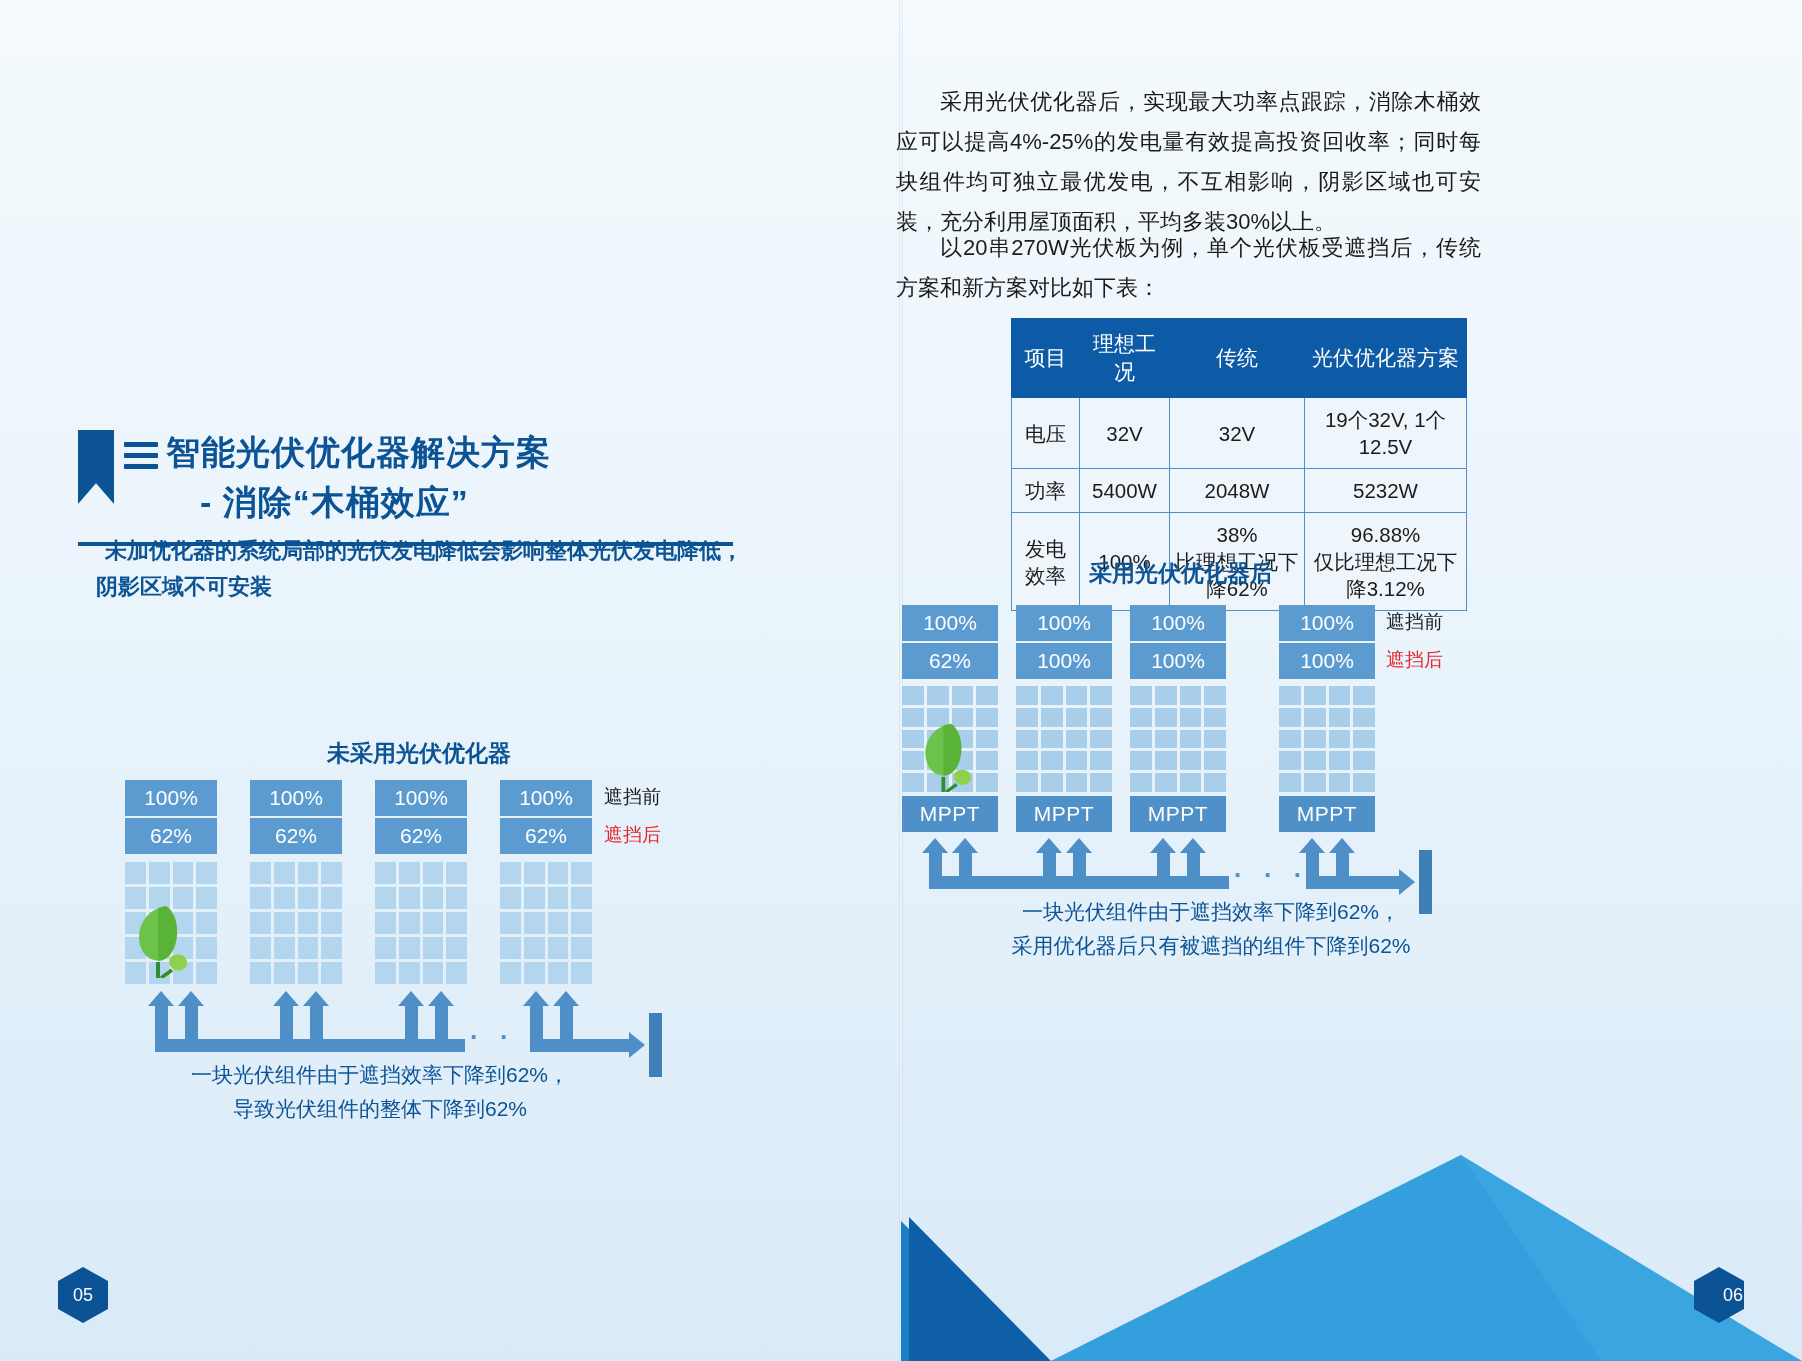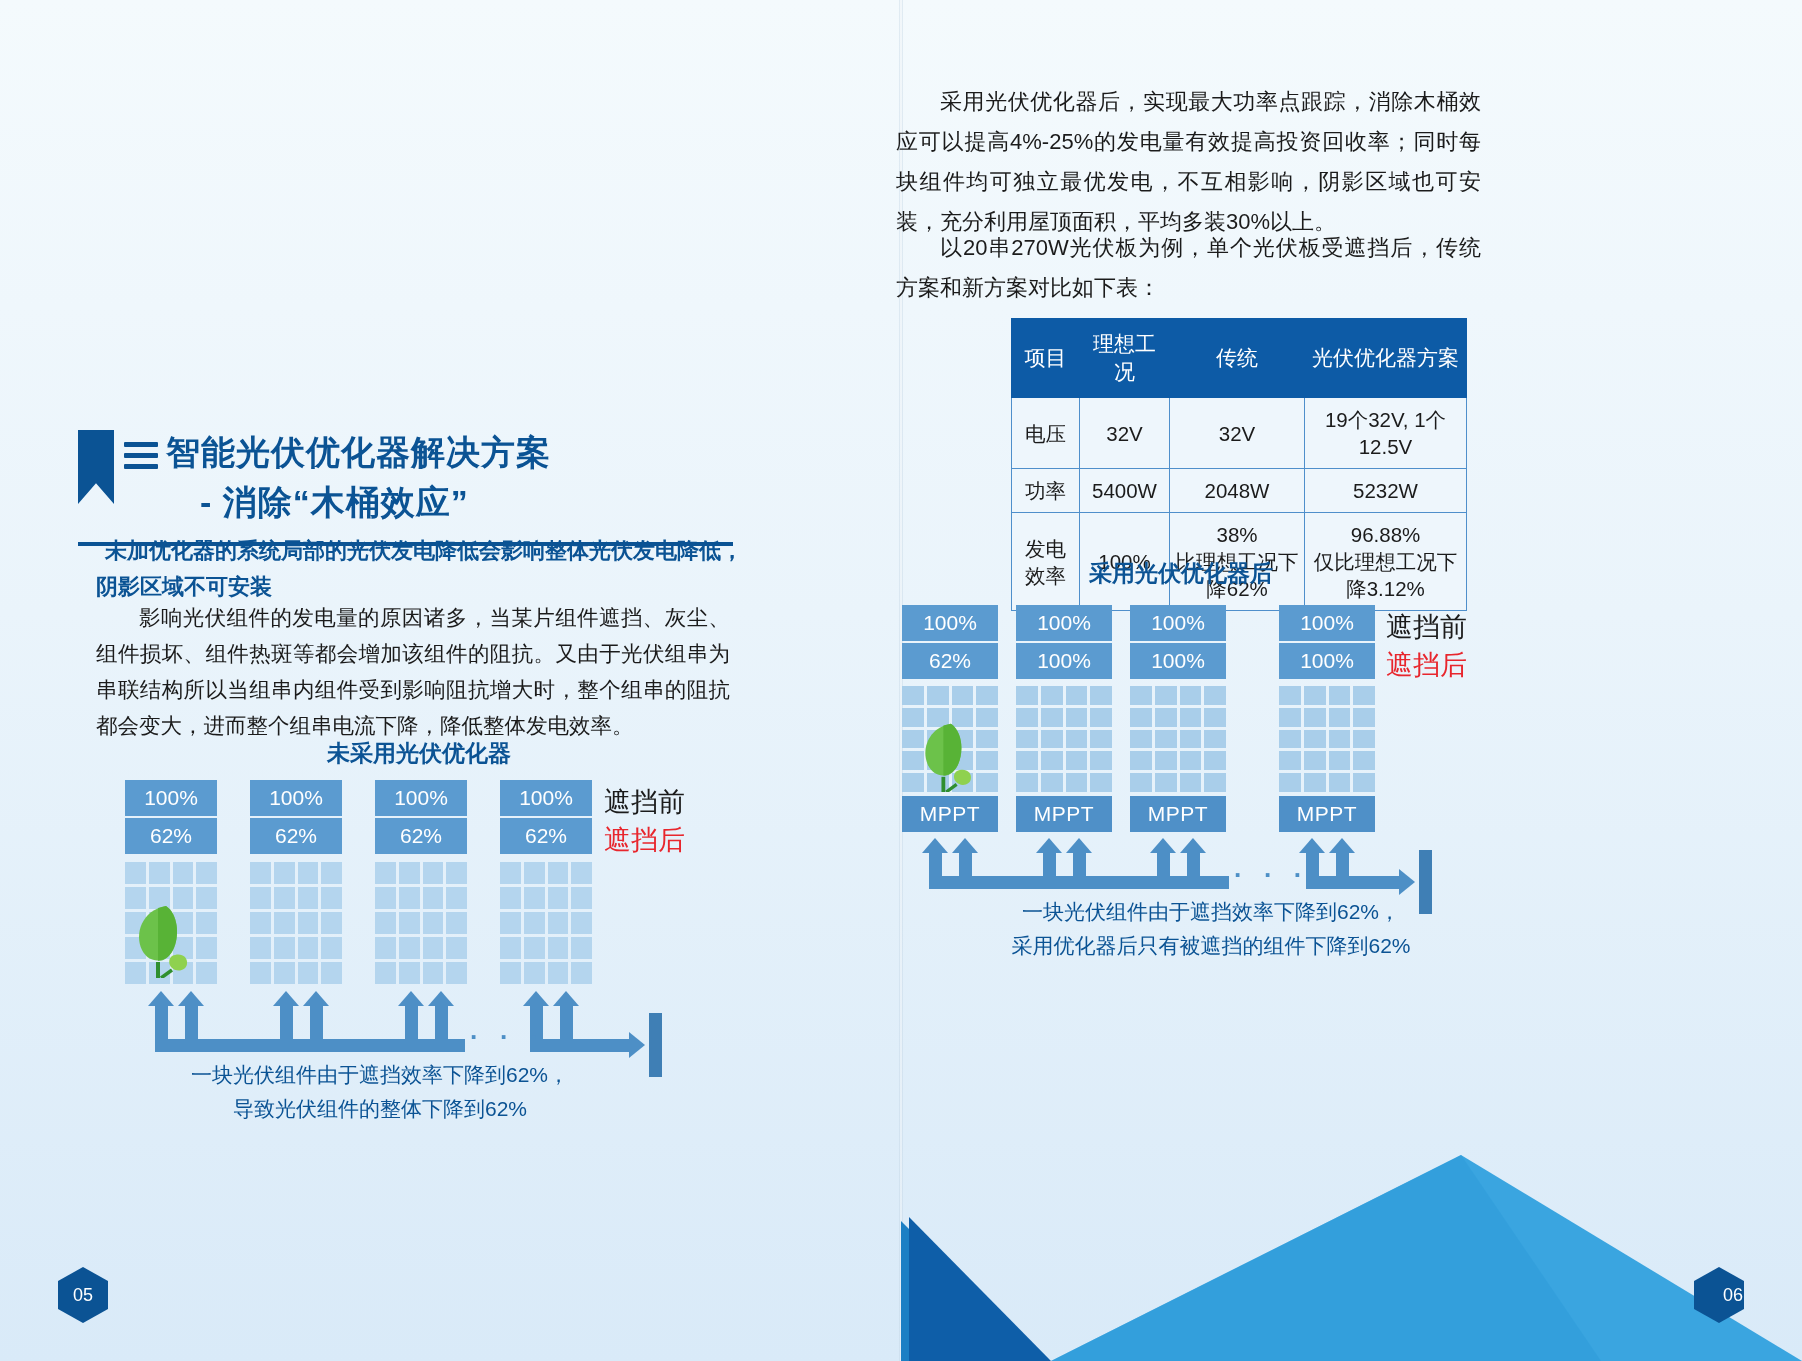--- a/index.html
+++ b/index.html
@@ -81,21 +81,21 @@
   
   .diagram { position:absolute; }
   .diagram-title {
     position:absolute; font-size:23px; font-weight:bold; color:#0b5394; white-space:nowrap;
   }
   .pct-chip {
     position:absolute; background:#5b9bd0; color:#fff;
     font-size:21px; display:flex; align-items:center; justify-content:center;
   }
   .row-label {
-    position:absolute; font-size:27px; white-space:nowrap;
+    position:absolute; font-size:19px; white-space:nowrap;
   }
   .row-label.before { color:#1b1b1b; }
   .row-label.after  { color:#e8262d; }
 
   .panel { position:absolute; display:grid; gap:3px; }
   .panel .cell { background:#b4d5ee; }
   .panel.dense .cell { background:#a9ceea; }
 
   .mppt {
     position:absolute; background:#4f90c8; color:#fff;
@@ -174,23 +174,20 @@
         <i></i>
       </div>
     <div class="sec-title-1">智能光伏优化器解决方案</div>
     <div class="sec-title-2">- 消除“木桶效应”</div>
     <div class="sec-rule"></div>
   </div>
 
   <div class="lead-bold" style="left:105px; top:532px; width:640px;">未加优化器的系统局部的光伏发电降低会影响整体光伏发电降低，</div>
   <div class="lead-bold" style="left:96px; top:568px; width:640px;">阴影区域不可安装</div>
 
-  <div class="body-para" style="left:96px; top:600px; width:634px;">
-    <span class="indent">影响光伏组件的发电量的原因诸多，当某片组件遮挡、灰尘、组件损坏、组件热斑等都会增加该组件的阻抗。又由于光伏组串为串联结构所以当组串内组件受到影响阻抗增大时，整个组串的阻抗都会变大，进而整个组串电流下降，降低整体发电效率。</span>
-  </div>
 
   <div class="diagram" style="left:0; top:0; width:901px; height:1361px;">
 
     <div class="diagram-title" style="left:327px; top:738px;">未采用光伏优化器</div>
 
     <div class="pct-chip" style="left:125px; top:780px; width:92px; height:36px;">100%</div>
     <div class="pct-chip" style="left:250px; top:780px; width:92px; height:36px;">100%</div>
     <div class="pct-chip" style="left:375px; top:780px; width:92px; height:36px;">100%</div>
     <div class="pct-chip" style="left:500px; top:780px; width:92px; height:36px;">100%</div>
     <div class="row-label before" style="left:604px; top:784px;">遮挡前</div>

